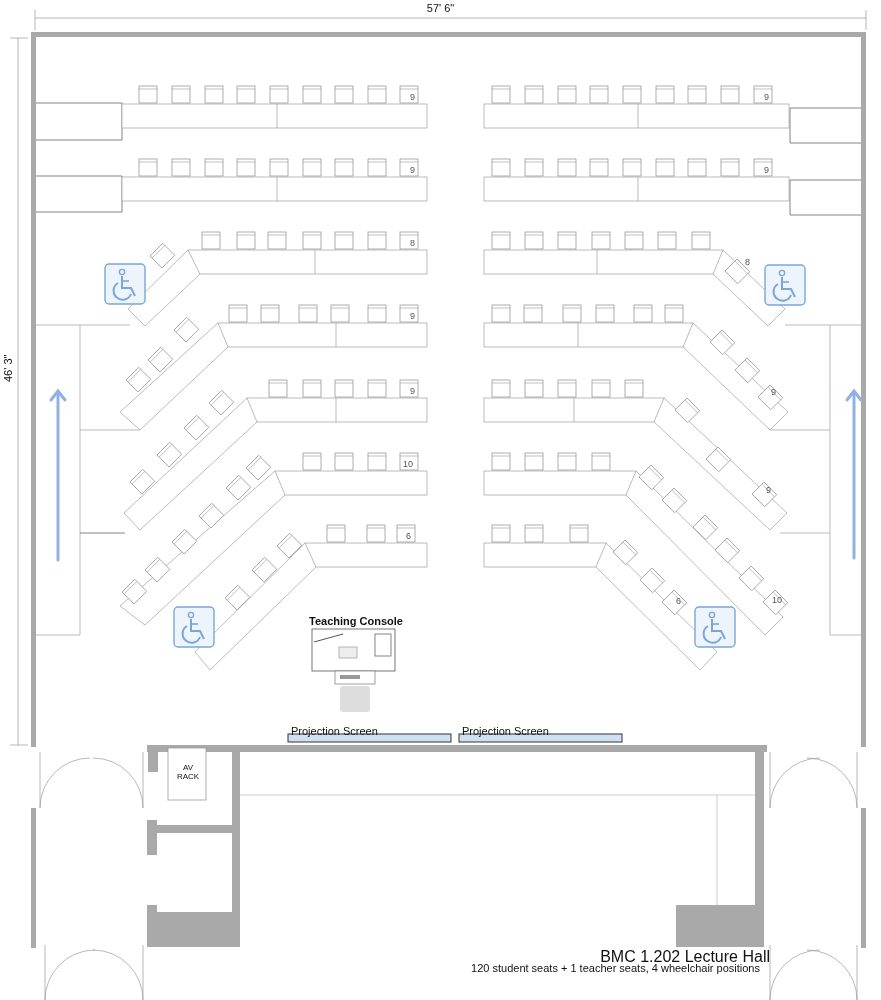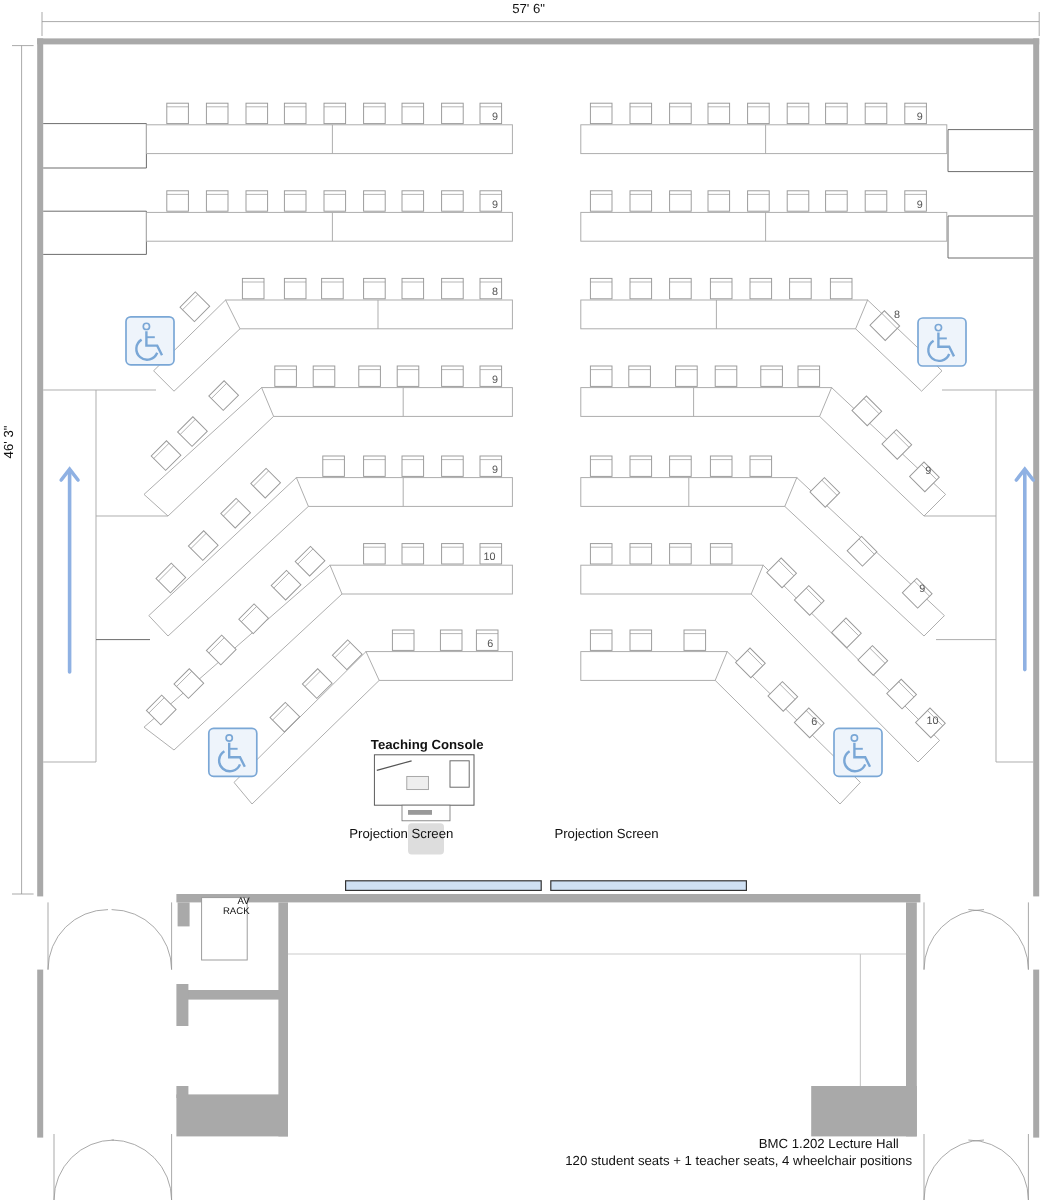--- a/index.html
+++ b/index.html
@@ -2,25 +2,25 @@
 <html><head>
 <meta charset="utf-8">
 <style>
   html, body { margin: 0; padding: 0; background: #ffffff; }
   body { width: 881px; height: 1000px; position: relative; overflow: hidden; font-family: "Liberation Sans", sans-serif; }
   #plan { position: absolute; left: 0; top: 0; width: 881px; height: 1000px; }
   .lbl { position: absolute; font-family: "Liberation Sans", sans-serif; color: #111; white-space: nowrap; }
   .dim-top { left: 0; width: 881px; top: 2px; text-align: center; font-size: 11px; }
   .dim-left { left: 2px; top: 382px; font-size: 11px; transform: rotate(-90deg); transform-origin: left top; }
   .console-title { left: 309px; top: 615px; font-size: 11px; font-weight: bold; }
-  .ps-label { font-size: 11px; top: 689px; }
+  .ps-label { font-size: 11px; top: 725px; }
   .ps1 { left: 291px; }
   .ps2 { left: 462px; }
-  .av-label { left: 168px; top: 746px; width: 40px; text-align: right; font-size: 8px; line-height: 9px; }
-  .hall-title { right: 132px; top: 948px; font-size: 11px; text-align: right; }
+  .av-label { left: 168px; top: 763px; width: 40px; text-align: center; font-size: 8px; line-height: 9px; }
+  .hall-title { right: 111px; top: 948px; font-size: 16px; text-align: right; }
   .hall-sub { right: 121px; top: 962px; font-size: 11px; text-align: left; }
   .seatnum { position: absolute; font-size: 9px; color: #555; font-family: "Liberation Sans", sans-serif; }
 </style>
 </head>
 <body>
 
 <svg id="plan" viewBox="0 0 881 1000" xmlns="http://www.w3.org/2000/svg">
   <defs>
     <g id="chair">
       <rect x="0" y="0" width="18" height="17" fill="#fff" stroke="#999" stroke-width="0.8"></rect>

